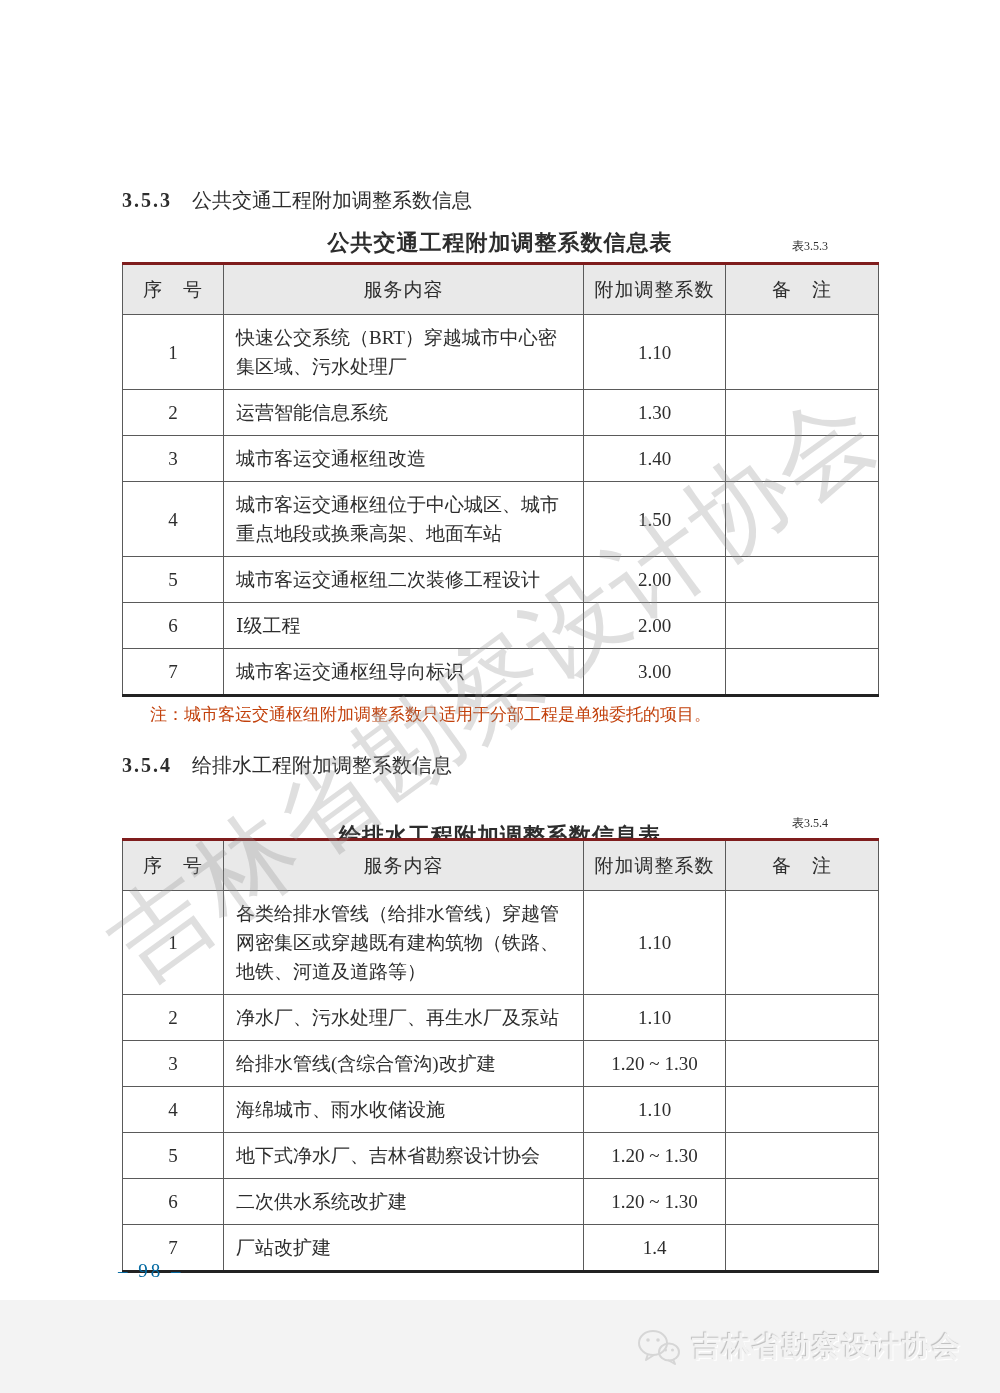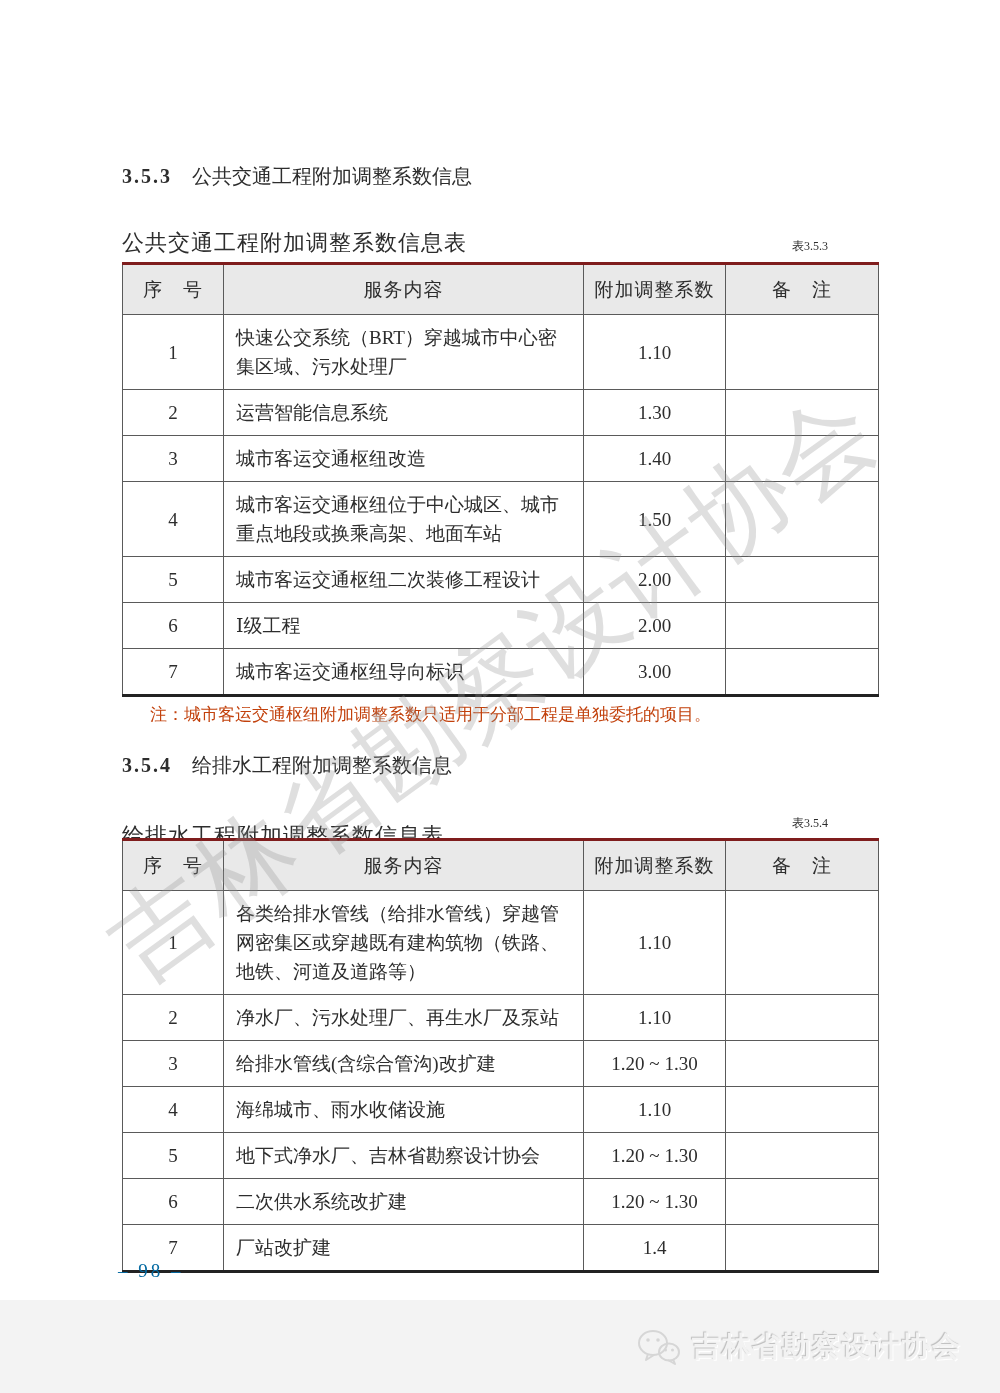--- a/index.html
+++ b/index.html
@@ -9,25 +9,25 @@
   }
   
   .watermark{
     position:absolute;left:118px;top:872px;font-size:100px;letter-spacing:2px;
     color:rgba(150,150,150,0.30);white-space:nowrap;
     transform:rotate(-36deg);transform-origin:30px 70px;
     font-family:"DejaVu Serif",serif;z-index:4;pointer-events:none;
   }
   .heading{position:absolute;left:122px;font-size:20px;white-space:nowrap;}
   .heading .hno{font-weight:bold;letter-spacing:2px;margin-right:20px;}
-  #heading1{top:163px;}
+  #heading1{top:187px;}
   #heading2{top:752px;}
   .tbl-title{
-    position:absolute;left:122px;width:756px;
-    font-weight:normal;font-size:22px;letter-spacing:1px;
+    position:absolute;left:122px;width:756px;text-align:center;
+    font-weight:bold;font-size:22px;letter-spacing:1px;
   }
   #t1-title{top:228px;}
   #t2-title{top:805px;margin-top:16px;}
   .tbl-label{position:absolute;left:792px;font-size:12px;}
   #t1-label{top:238px;}
   #t2-label{top:815px;}
   .coef-table{
     position:absolute;left:122px;width:756px;border-collapse:collapse;
     table-layout:fixed;font-size:19px;background:transparent;
   }

